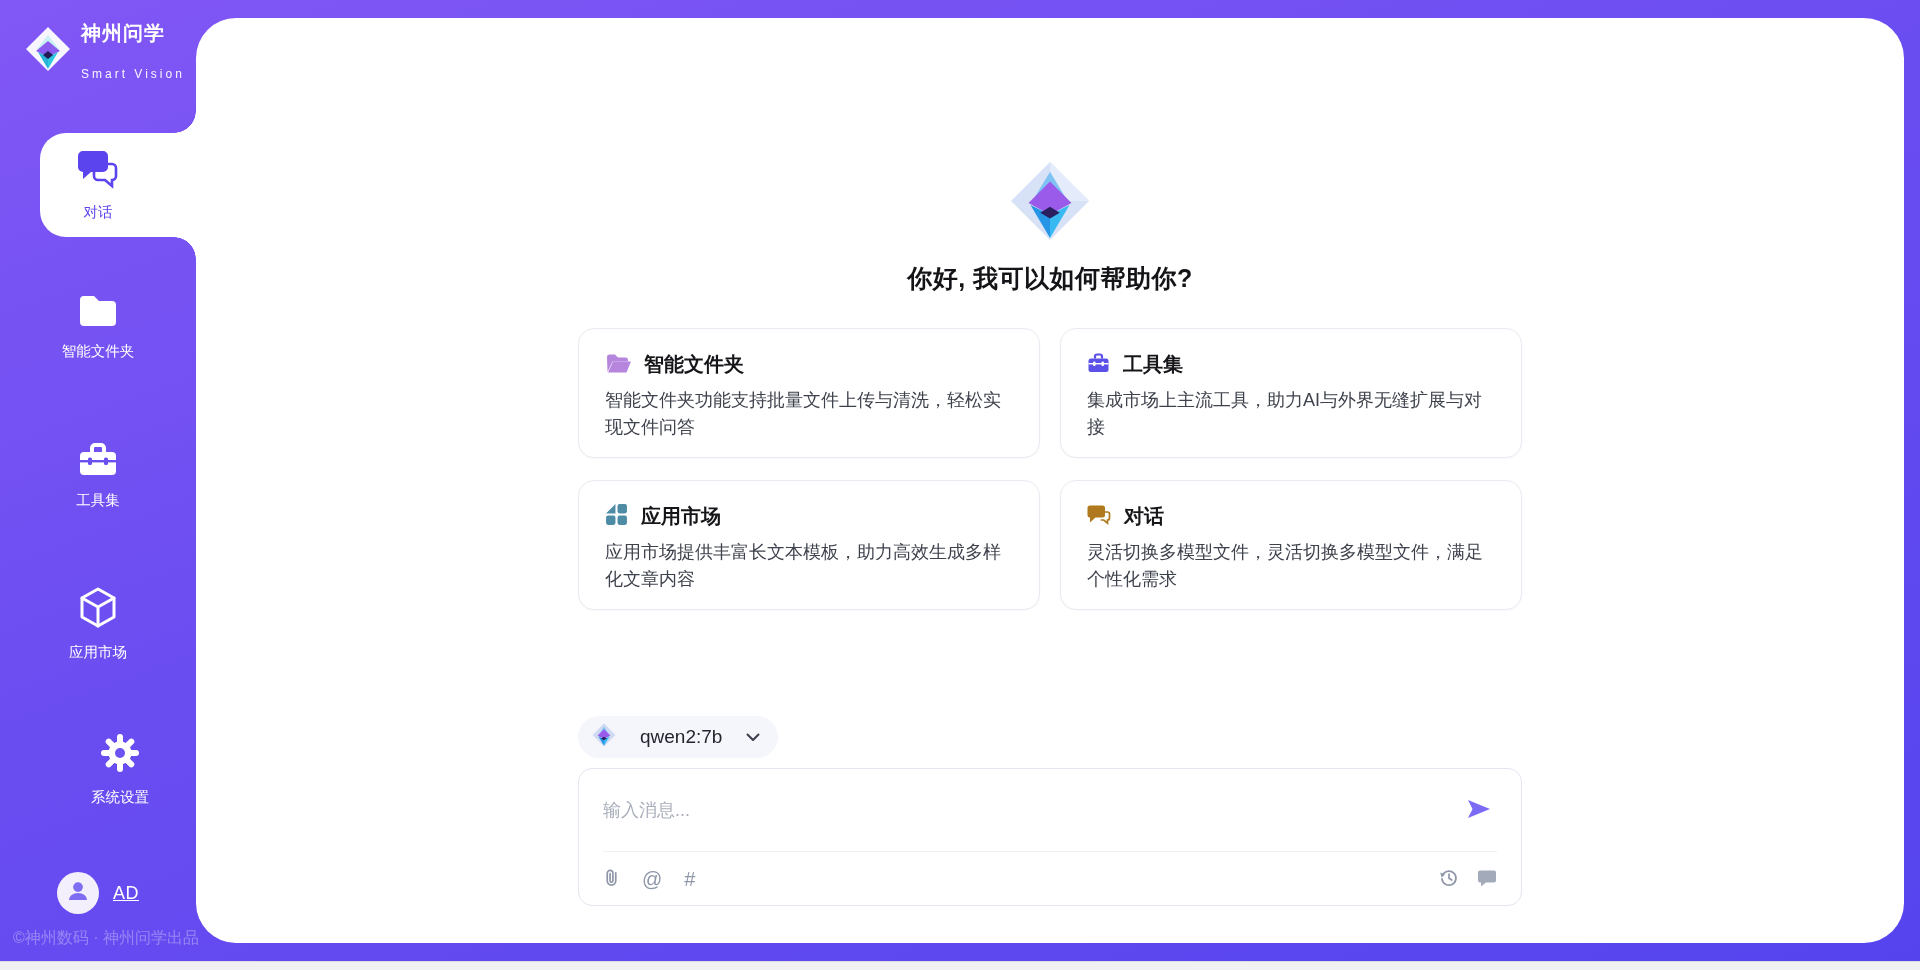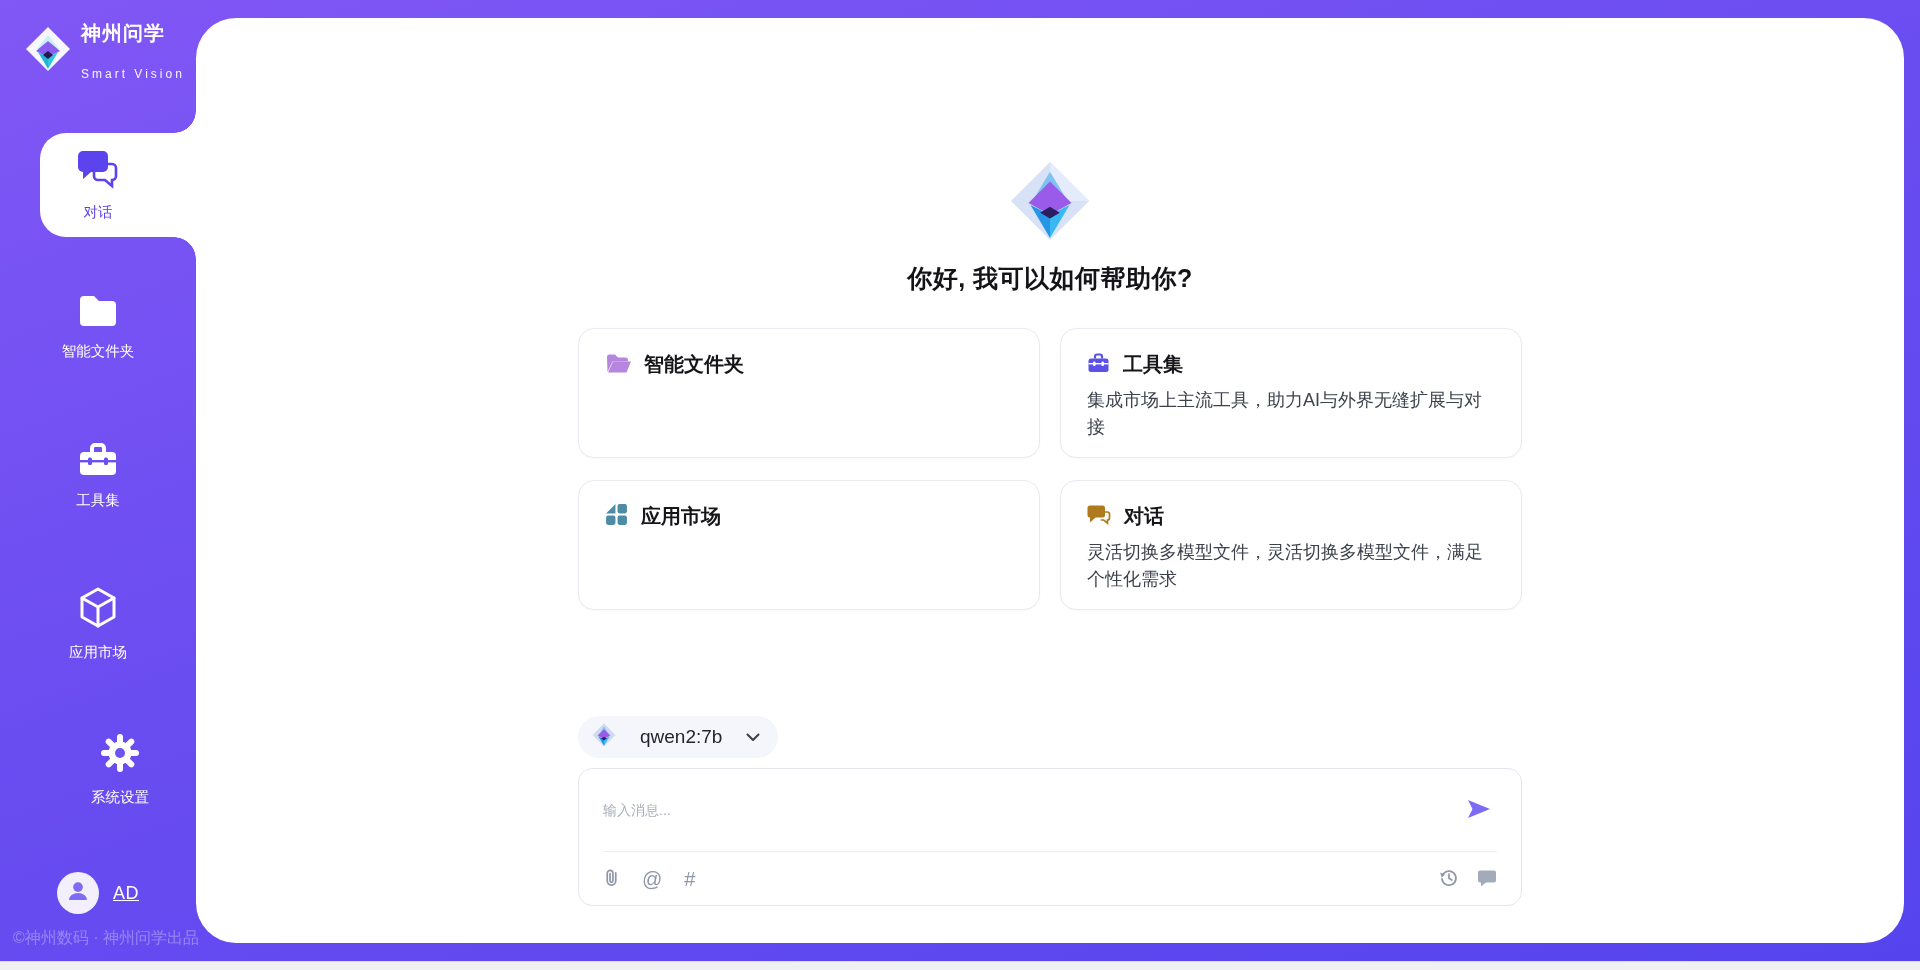--- a/index.html
+++ b/index.html
@@ -56,21 +56,21 @@
   .card-desc { margin-top:9px; font-size:18px; line-height:1.5; color:#3e424c; }
 
   .model-pill { position:absolute; top:698px; left:calc(50% - 472px); height:42px;
                 display:inline-flex; align-items:center; gap:24px; padding:0 18px 0 14px;
                 background:#f5f6fc; border-radius:21px; cursor:pointer; }
   .model-name { font-size:19px; color:#23262e; font-weight:500; }
 
   .composer { position:absolute; top:750px; left:calc(50% - 472px); width:944px; height:138px;
               border:1px solid #e3e6ef; border-radius:14px; background:#fff; }
   .composer-row1 { display:flex; align-items:center; height:82px; padding:0 26px 0 24px; }
-  .composer-input { flex:1; border:none; outline:none; font-size:14px; color:#4d7c0f;
+  .composer-input { flex:1; border:none; outline:none; font-size:18px; color:#4d7c0f;
                     font-family:inherit; background:transparent; }
   .composer-input::placeholder { color:#a9aeba; }
   .send-btn { background:none; border:none; cursor:pointer; display:flex; padding:4px; }
   .composer-divider { height:1px; background:#edeff4; margin:0 24px; }
   .composer-row2 { display:flex; align-items:center; justify-content:space-between;
                    height:54px; padding:0 24px; }
   .icon-group { display:flex; align-items:center; gap:22px; }
   .icon-group.right { gap:18px; }
   .txt-icon { font-size:20px; color:#8e96a8; cursor:pointer; line-height:1; }
   .svg-btn { background:none; border:none; padding:0; cursor:pointer; display:flex; }
@@ -201,20 +201,21 @@
         <div class="card">
           <div class="card-head">
             <span>
               <svg width="26" height="22" viewBox="0 0 26 22">
                 <path d="M2 5 A2.5 2.5 0 0 1 4.5 2.5 h5.5 l3 3 h7.5 A2.5 2.5 0 0 1 23 8 V9.5 H7.5 L2.5 20 Z" fill="#b685dd"></path>
                 <path d="M8 9.5 H26 L21.5 20.5 H3 Z" fill="#b685dd"></path>
               </svg>
             </span>
             <span class="card-title">智能文件夹</span>
           </div>
+          <div class="card-desc">智能文件夹功能支持批量文件上传与清洗，轻松实现文件问答</div>
         </div>
 
         <div class="card">
           <div class="card-head">
             <span>
               <svg width="23" height="21" viewBox="0 0 23 21">
                 <path d="M8 6.5 V4.5 A2 2 0 0 1 10 2.5 h3 A2 2 0 0 1 15 4.5 V6.5" stroke="#5b50e8" stroke-width="2.2" fill="none"></path>
                 <rect x="1.5" y="6.5" width="20" height="13.5" rx="2.5" fill="#5b50e8"></rect>
                 <rect x="1.5" y="11" width="20" height="1.4" fill="#fff"></rect>
                 <rect x="6" y="9.6" width="2.6" height="4.4" rx="1.1" fill="#fff"></rect>
@@ -231,20 +232,21 @@
             <span>
               <svg width="23" height="23" viewBox="0 0 22 22">
                 <polygon points="10,1 10,10 1,10" fill="#4e8ca6"></polygon>
                 <rect x="12" y="1" width="9" height="9" rx="2" fill="#4e8ca6"></rect>
                 <rect x="1" y="12" width="9" height="9" rx="2" fill="#4e8ca6"></rect>
                 <rect x="12" y="12" width="9" height="9" rx="2" fill="#4e8ca6"></rect>
               </svg>
             </span>
             <span class="card-title">应用市场</span>
           </div>
+          <div class="card-desc">应用市场提供丰富长文本模板，助力高效生成多样化文章内容</div>
         </div>
 
         <div class="card">
           <div class="card-head">
             <span>
               <svg width="24" height="21" viewBox="0 0 24 21">
                 <path d="M3.5 1.5 h12 a2.5 2.5 0 0 1 2.5 2.5 v7 a2.5 2.5 0 0 1 -2.5 2.5 h-7 l-5.5 5 v-5 a2.5 2.5 0 0 1 -2.5 -2.5 v-7 A2.5 2.5 0 0 1 3.5 1.5 z" fill="#b0791d"></path>
                 <path d="M15 8 h5.5 a2 2 0 0 1 2 2 v4 a2 2 0 0 1 -2 2 v3.2 l-3.8 -3.2 h-3" stroke="#b0791d" fill="none" stroke-width="1.7"></path>
               </svg>
             </span>

